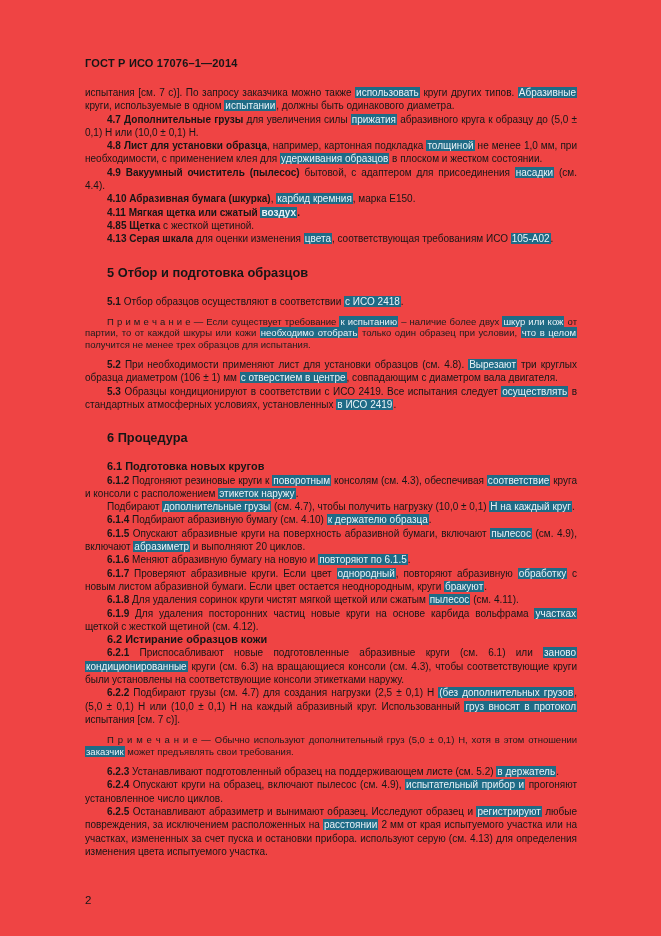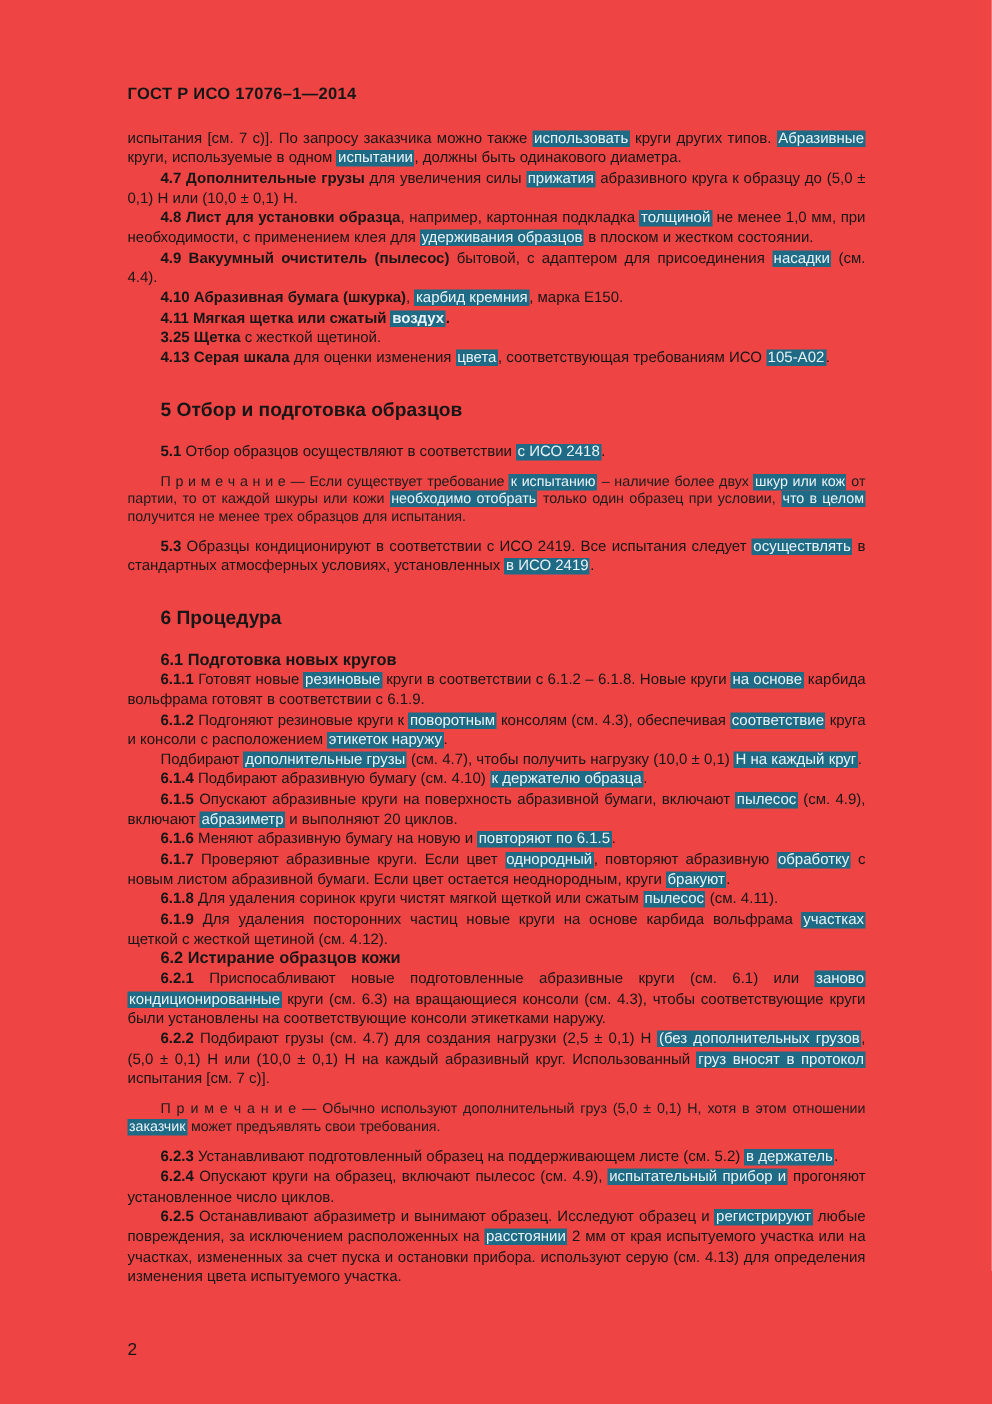--- a/index.html
+++ b/index.html
@@ -73,29 +73,29 @@
 <div class="page">
   <div class="content">
     <div class="doc-header">ГОСТ Р ИСО 17076–1—2014</div>
     <div>
         <p class="pf">испытания [см. 7 с)]. По запросу заказчика можно также <span class="hl">использовать</span> круги других типов. <span class="hl">Абразивные</span> круги, используемые в одном <span class="hl">испытании</span>, должны быть одинакового диаметра.</p>
         <p class="p"><b>4.7 Дополнительные грузы</b> для увеличения силы <span class="hl">прижатия</span> абразивного круга к образцу до (5,0 ± 0,1) Н или (10,0 ± 0,1) Н.</p>
         <p class="p"><b>4.8 Лист для установки образца</b>, например, картонная подкладка <span class="hl">толщиной</span> не менее 1,0 мм, при необходимости, с применением клея для <span class="hl">удерживания образцов</span> в плоском и жестком состоянии.</p>
         <p class="p"><b>4.9 Вакуумный очиститель (пылесос)</b> бытовой, с адаптером для присоединения <span class="hl">насадки</span> (см. 4.4).</p>
         <p class="p"><b>4.10 Абразивная бумага (шкурка)</b>, <span class="hl">карбид кремния</span>, марка Е150.</p>
         <p class="p"><b>4.11 Мягкая щетка или сжатый <span class="hl">воздух</span>.</b></p>
-        <p class="p"><b>3.25 Щетка</b> с жесткой щетиной.</p>
+        <p class="p"><b>4.85 Щетка</b> с жесткой щетиной.</p>
         <p class="p"><b>4.13 Серая шкала</b> для оценки изменения <span class="hl">цвета</span>, соответствующая требованиям ИСО <span class="hl">105-А02</span>.</p>
         <p class="h2">5 Отбор и подготовка образцов</p>
         <p class="p"><b>5.1</b> Отбор образцов осуществляют в соответствии <span class="hl">с ИСО 2418</span>.</p>
         <p class="note">П р и м е ч а н и е  — Если существует требование <span class="hl">к испытанию</span> – наличие более двух <span class="hl">шкур или кож</span> от партии, то от каждой шкуры или кожи <span class="hl">необходимо отобрать</span> только один образец при условии, <span class="hl">что в целом</span> получится не менее трех образцов для испытания.</p>
+        <p class="p"><b>5.2</b> При необходимости применяют лист для установки образцов (см. 4.8). <span class="hl">Вырезают</span> три круглых образца диаметром (106 ± 1) мм <span class="hl">с отверстием в центре</span>, совпадающим с диаметром вала двигателя.</p>
         <p class="p"><b>5.3</b> Образцы кондиционируют в соответствии с ИСО 2419. Все испытания следует <span class="hl">осуществлять</span> в стандартных атмосферных условиях, установленных <span class="hl">в ИСО 2419</span>.</p>
         <p class="h2">6 Процедура</p>
         <p class="h3">6.1 Подготовка новых кругов</p>
-        <p class="p"><b>6.1.1</b> Готовят новые <span class="hl">резиновые</span> круги в соответствии с 6.1.2 – 6.1.8. Новые круги <span class="hl">на основе</span> карбида вольфрама готовят в соответствии с 6.1.9.</p>
         <p class="p"><b>6.1.2</b> Подгоняют резиновые круги к <span class="hl">поворотным</span> консолям (см. 4.3), обеспечивая <span class="hl">соответствие</span> круга и консоли с расположением <span class="hl">этикеток наружу</span>.</p>
         <p class="p">Подбирают <span class="hl">дополнительные грузы</span> (см. 4.7), чтобы получить нагрузку (10,0 ± 0,1) <span class="hl">Н на каждый круг</span>.</p>
         <p class="p"><b>6.1.4</b> Подбирают абразивную бумагу (см. 4.10) <span class="hl">к держателю образца</span>.</p>
         <p class="p"><b>6.1.5</b> Опускают абразивные круги на поверхность абразивной бумаги, включают <span class="hl">пылесос</span> (см. 4.9), включают <span class="hl">абразиметр</span> и выполняют 20 циклов.</p>
         <p class="p"><b>6.1.6</b> Меняют абразивную бумагу на новую и <span class="hl">повторяют по 6.1.5</span>.</p>
         <p class="p"><b>6.1.7</b> Проверяют абразивные круги. Если цвет <span class="hl">однородный</span>, повторяют абразивную <span class="hl">обработку</span> с новым листом абразивной бумаги. Если цвет остается неоднородным, круги <span class="hl">бракуют</span>.</p>
         <p class="p"><b>6.1.8</b> Для удаления соринок круги чистят мягкой щеткой или сжатым <span class="hl">пылесос</span> (см. 4.11).</p>
         <p class="p"><b>6.1.9</b> Для удаления посторонних частиц новые круги на основе карбида вольфрама <span class="hl">участках</span> щеткой с жесткой щетиной (см. 4.12).</p>
         <p class="h3">6.2 Истирание образцов кожи</p>
         <p class="p"><b>6.2.1</b> Приспосабливают новые подготовленные абразивные круги (см. 6.1) или <span class="hl">заново</span> <span class="hl">кондиционированные</span> круги (см. 6.3) на вращающиеся консоли (см. 4.3), чтобы соответствующие круги были установлены на соответствующие консоли этикетками наружу.</p>

